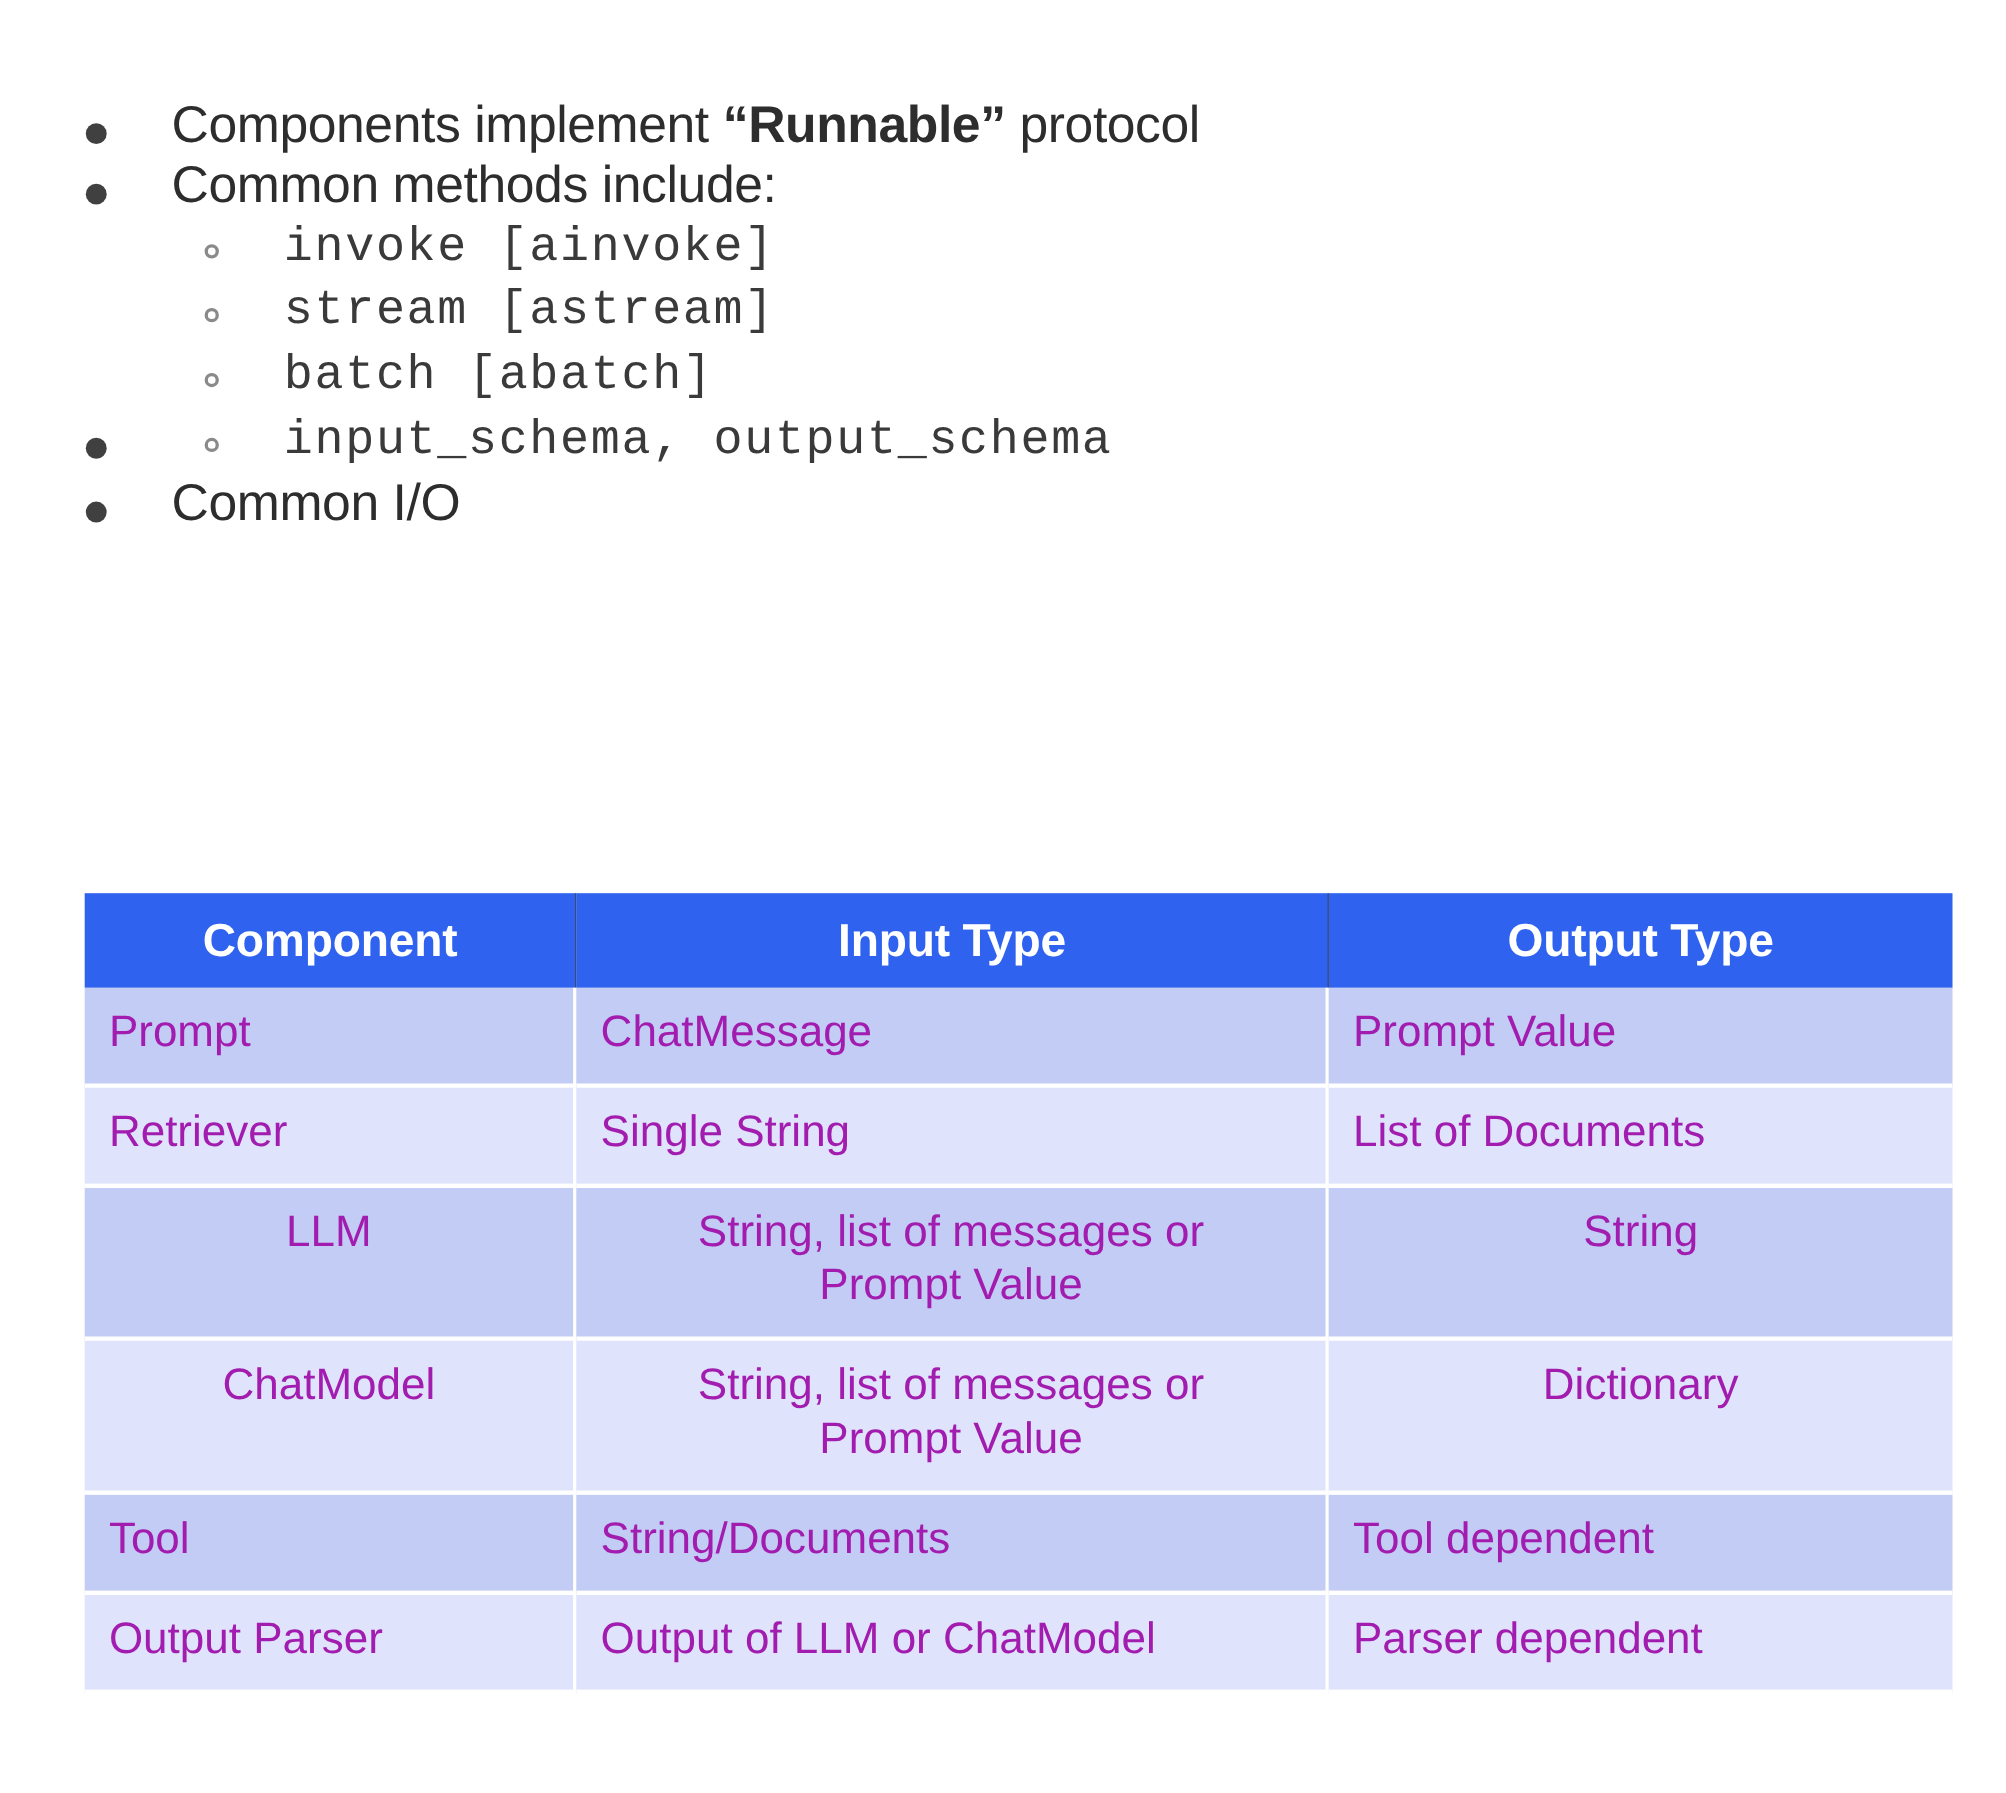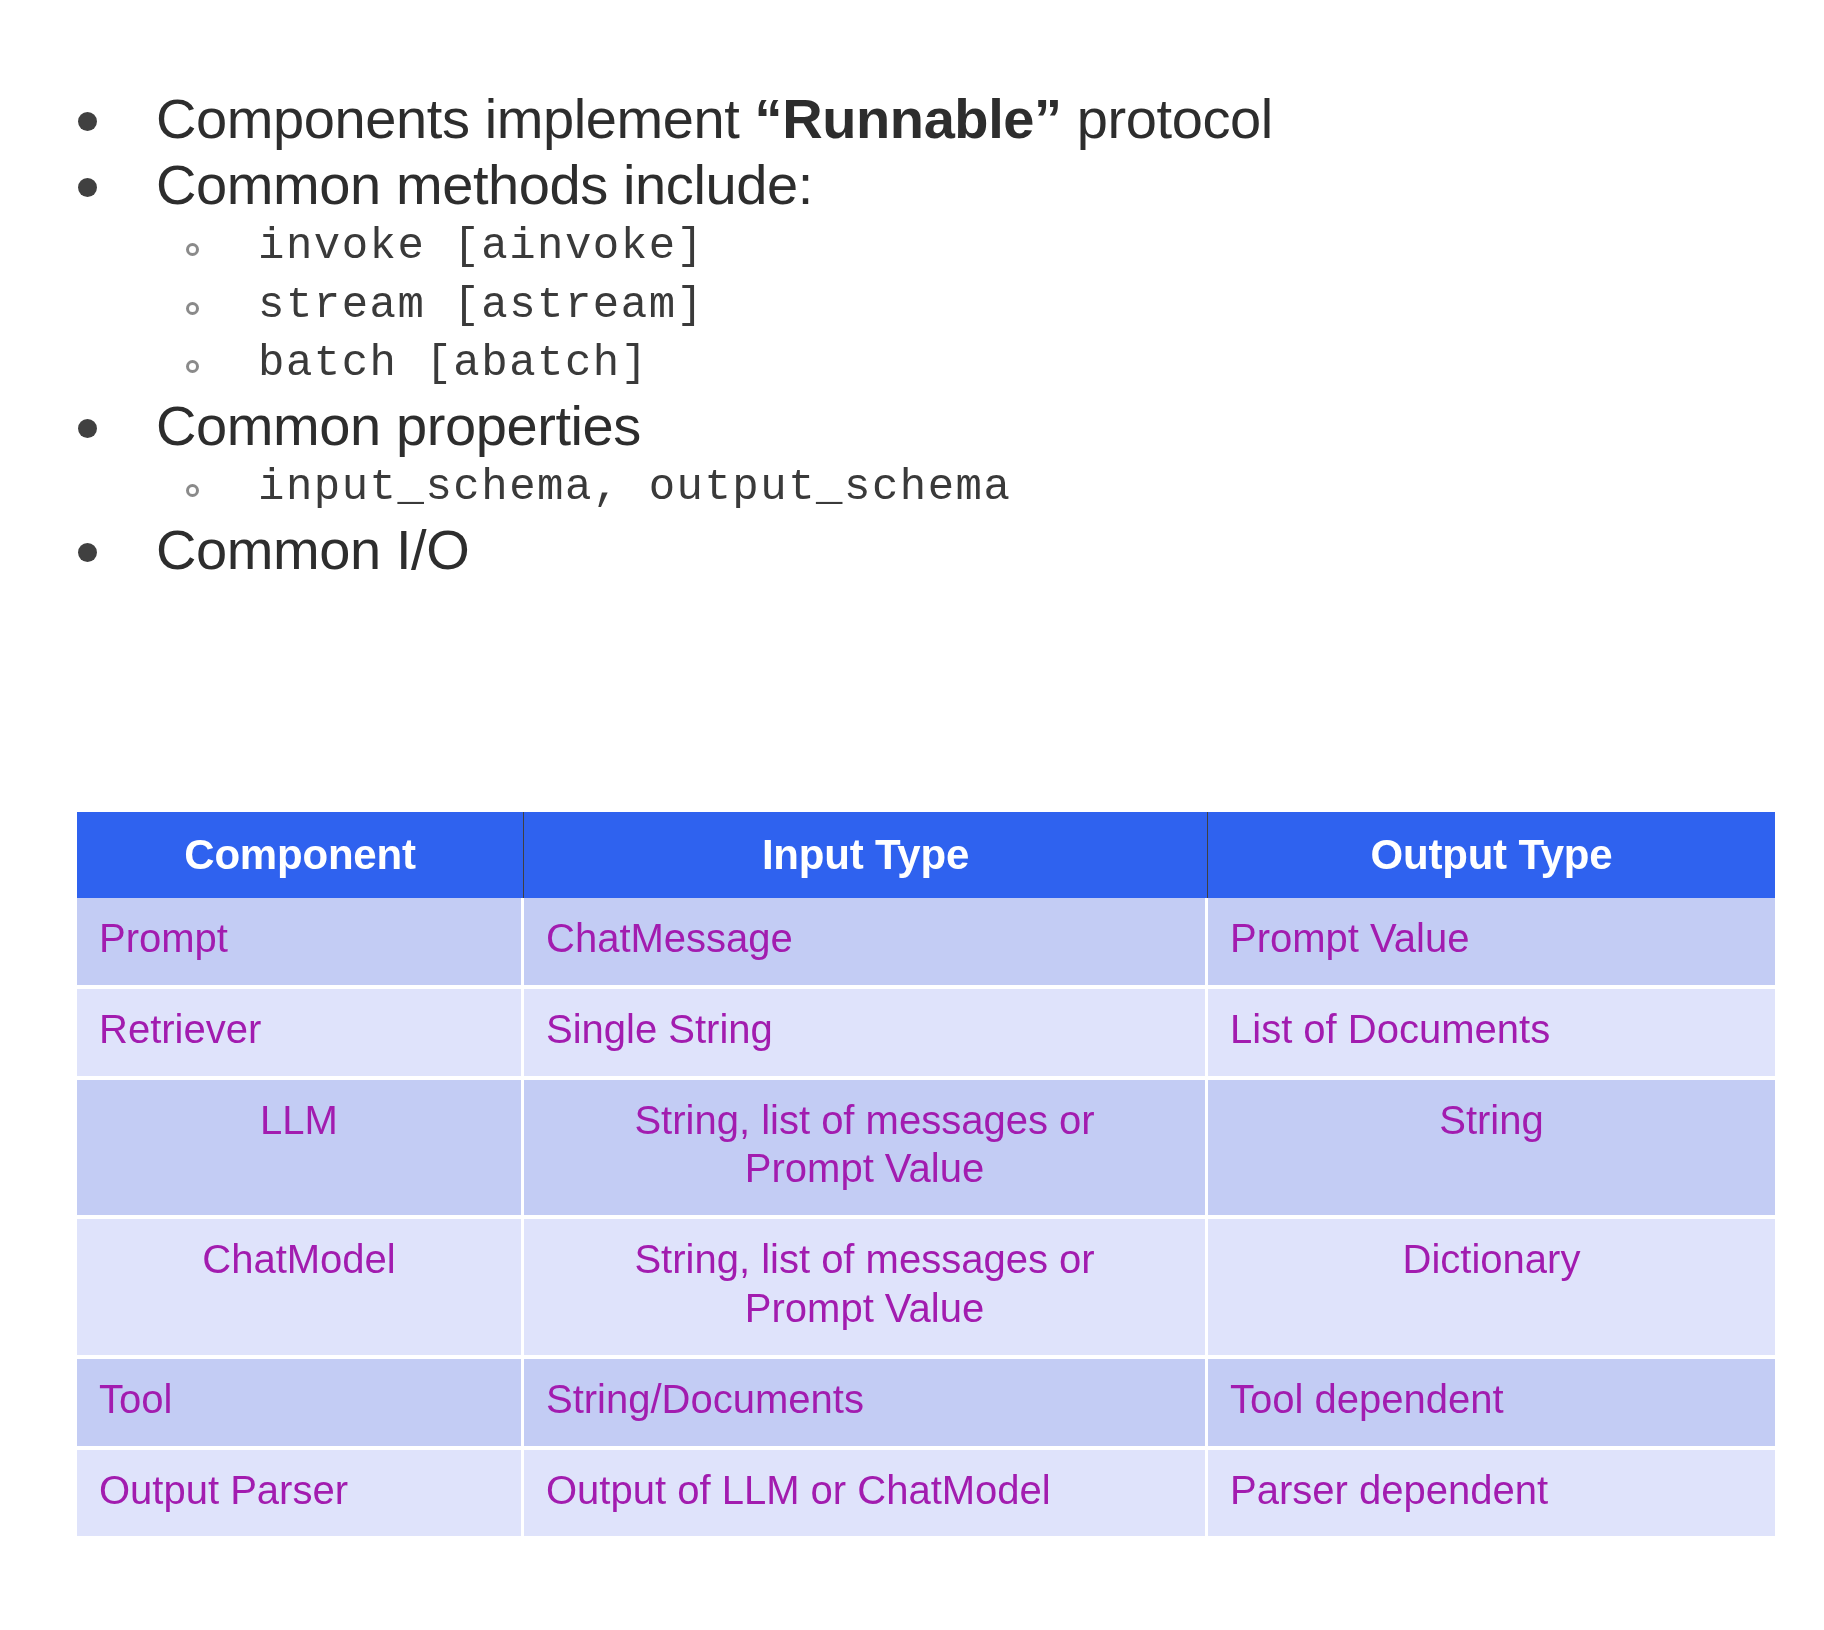--- a/index.html
+++ b/index.html
@@ -27,21 +27,21 @@
   ul.outline {
     list-style: none;
     margin: 0;
     padding: 0;
   }
 
   li.bullet-l1 {
     position: relative;
     padding-left: 98px;
     margin: 0 0 0 0;
-    font-size: 56px;
+    font-size: 47px;
     line-height: 1.17;
     color: #2d2d2d;
     letter-spacing: -0.4px;
   }
   li.bullet-l1 > .disc {
     position: absolute;
     left: 20px;
     top: 26px;
     width: 19px;
     height: 19px;
@@ -153,21 +153,21 @@
         </li>
         <li class="bullet-l2">
           <span class="circle"></span><span>stream [astream]</span>
         </li>
         <li class="bullet-l2">
           <span class="circle"></span><span>batch [abatch]</span>
         </li>
       </ul>
 
       <li class="bullet-l1">
-        <span class="disc"></span><span>Common properties</span>
+        <span class="disc"></span>
       </li>
 
       <ul class="sub">
         <li class="bullet-l2">
           <span class="circle"></span><span>input_schema, output_schema</span>
         </li>
       </ul>
 
       <li class="bullet-l1">
         <span class="disc"></span><span>Common I/O</span>

